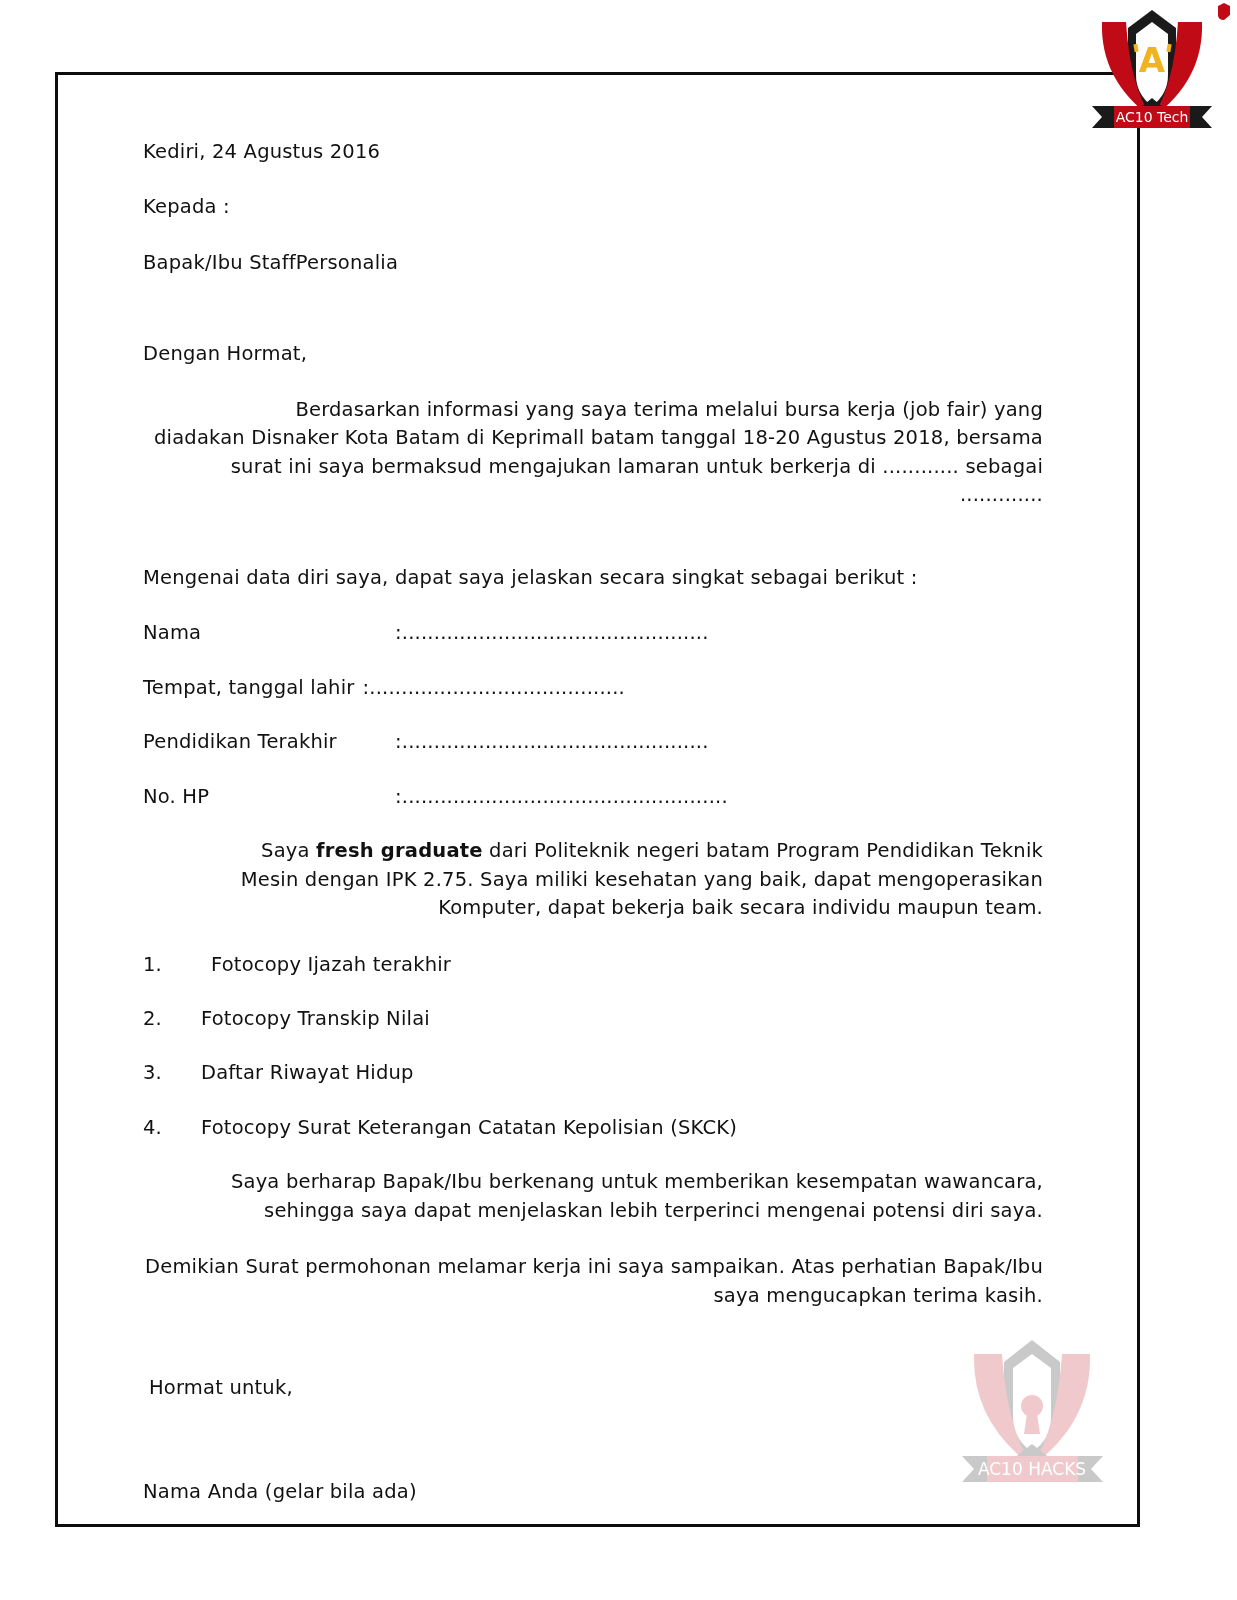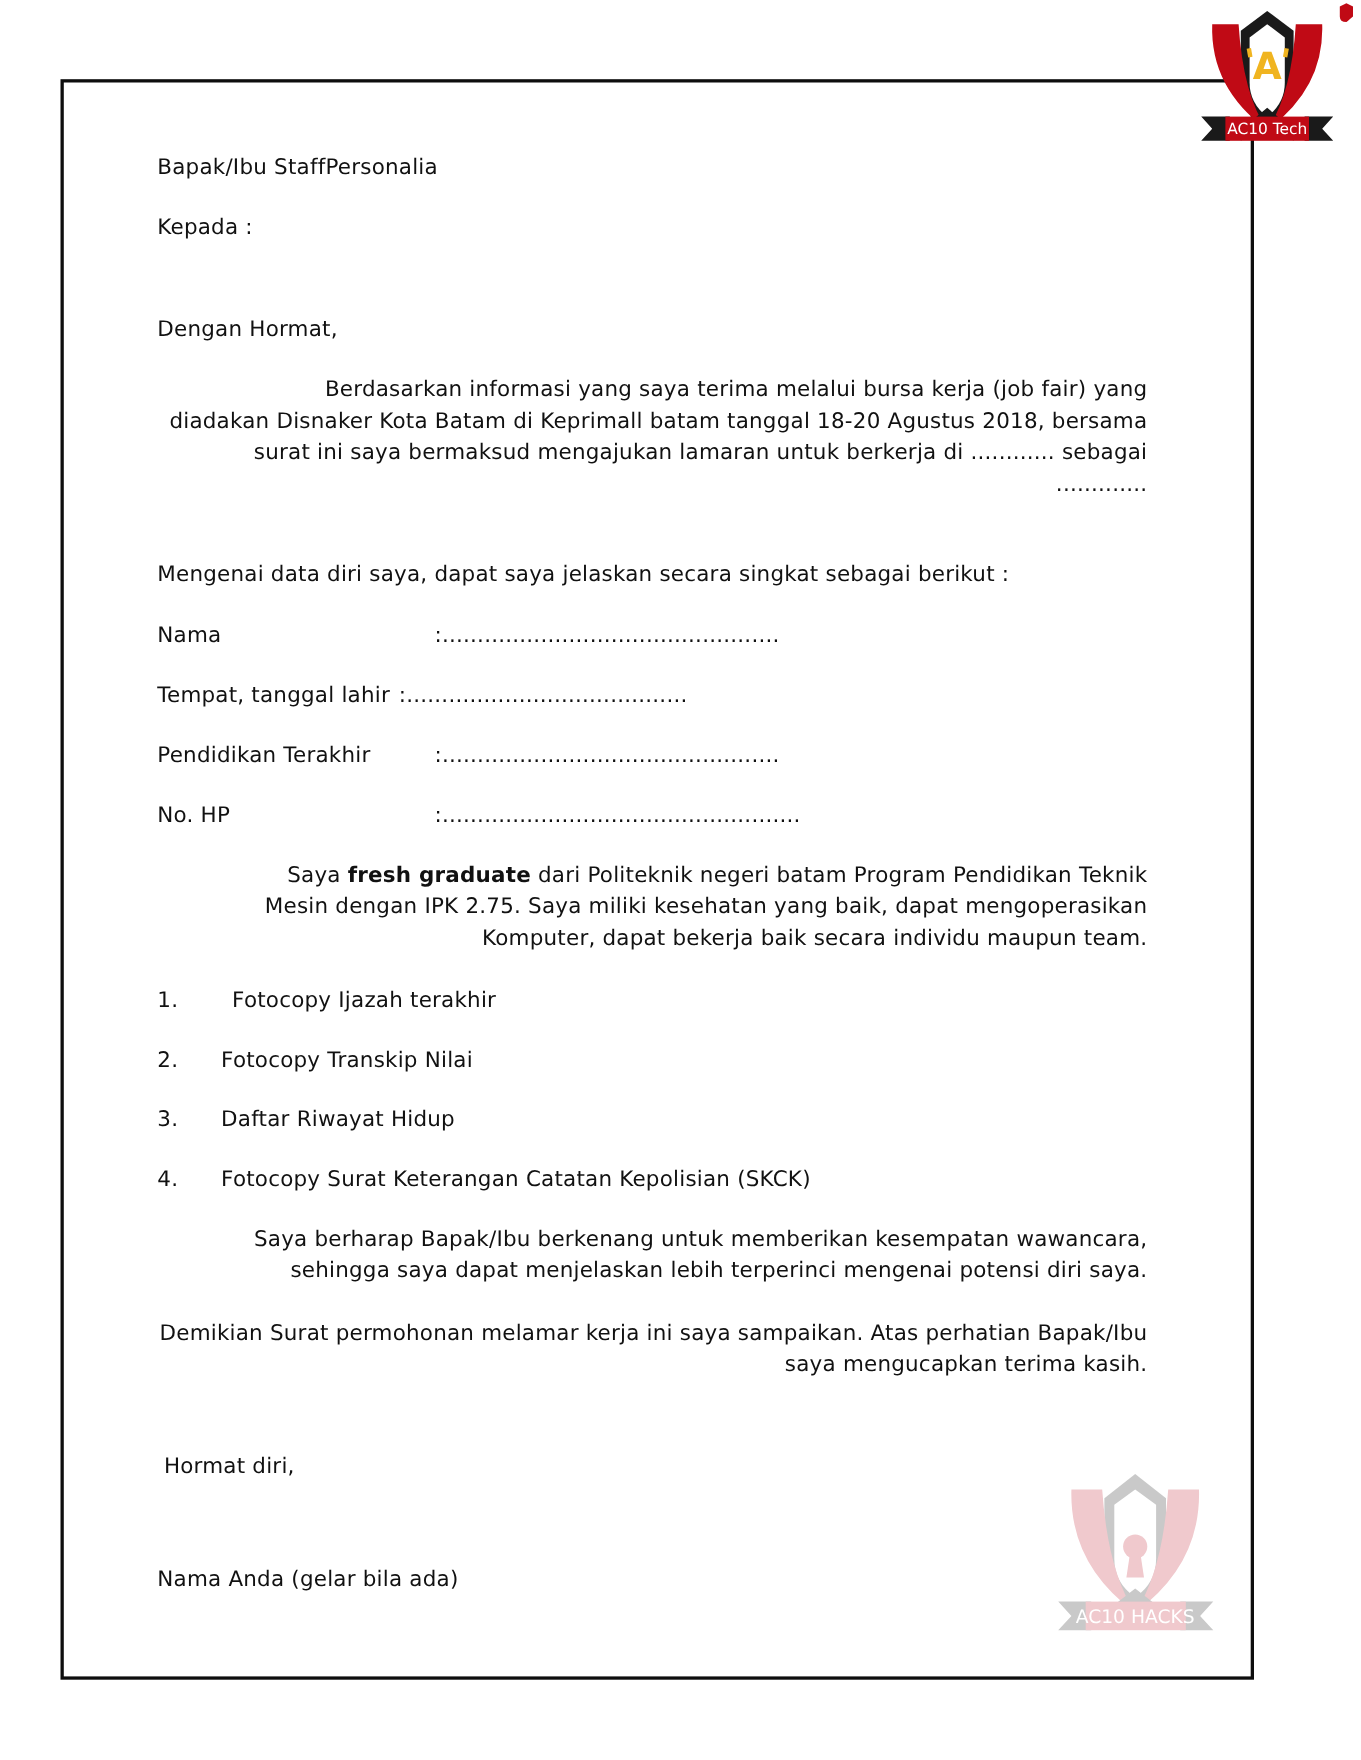--- a/index.html
+++ b/index.html
@@ -100,24 +100,25 @@
   }
   .watermark svg { display: block; width: 100%; height: 100%; }
 </style>
 </head>
 <body>
 
 <div class="page-frame"></div>
 
 <div class="letter">
 
+  <p class="line">Kediri, 24 Agustus 2016</p>
+
+  <p class="line">Kepada :</p>
 
   <p class="line">Bapak/Ibu StaffPersonalia</p>
-
-  <p class="line">Kepada :</p>
 
   <div class="spacer-lg"></div>
 
   <p class="line">Dengan Hormat,</p>
 
   <p class="para indent">Berdasarkan informasi yang saya terima melalui bursa kerja (job fair) yang diadakan Disnaker Kota Batam di Keprimall batam tanggal 18-20 Agustus 2018, bersama surat ini saya bermaksud mengajukan lamaran untuk berkerja di ............ sebagai .............</p>
 
   <div class="spacer-md"></div>
 
   <p class="line">Mengenai data diri saya, dapat saya jelaskan secara singkat sebagai berikut :</p>
@@ -162,21 +163,21 @@
       <span class="num-txt">Fotocopy Surat Keterangan Catatan Kepolisian (SKCK)</span>
     </div>
   </div>
 
   <p class="para">Saya berharap Bapak/Ibu berkenang untuk memberikan kesempatan wawancara, sehingga saya dapat menjelaskan lebih terperinci mengenai potensi diri saya.</p>
 
   <p class="para">Demikian Surat permohonan melamar kerja ini saya sampaikan. Atas perhatian Bapak/Ibu saya mengucapkan terima kasih.</p>
 
   <div class="spacer-lg"></div>
 
-  <p class="line closing">Hormat diri,</p>
+  <p class="line closing">Hormat untuk,</p>
 
   <div class="spacer-lg"></div>
   <div class="spacer-sm"></div>
 
   <p class="line">Nama Anda (gelar bila ada)</p>
 
 </div>
 
 <div class="logo">
   <svg viewBox="0 0 160 132" xmlns="http://www.w3.org/2000/svg" aria-hidden="true">

